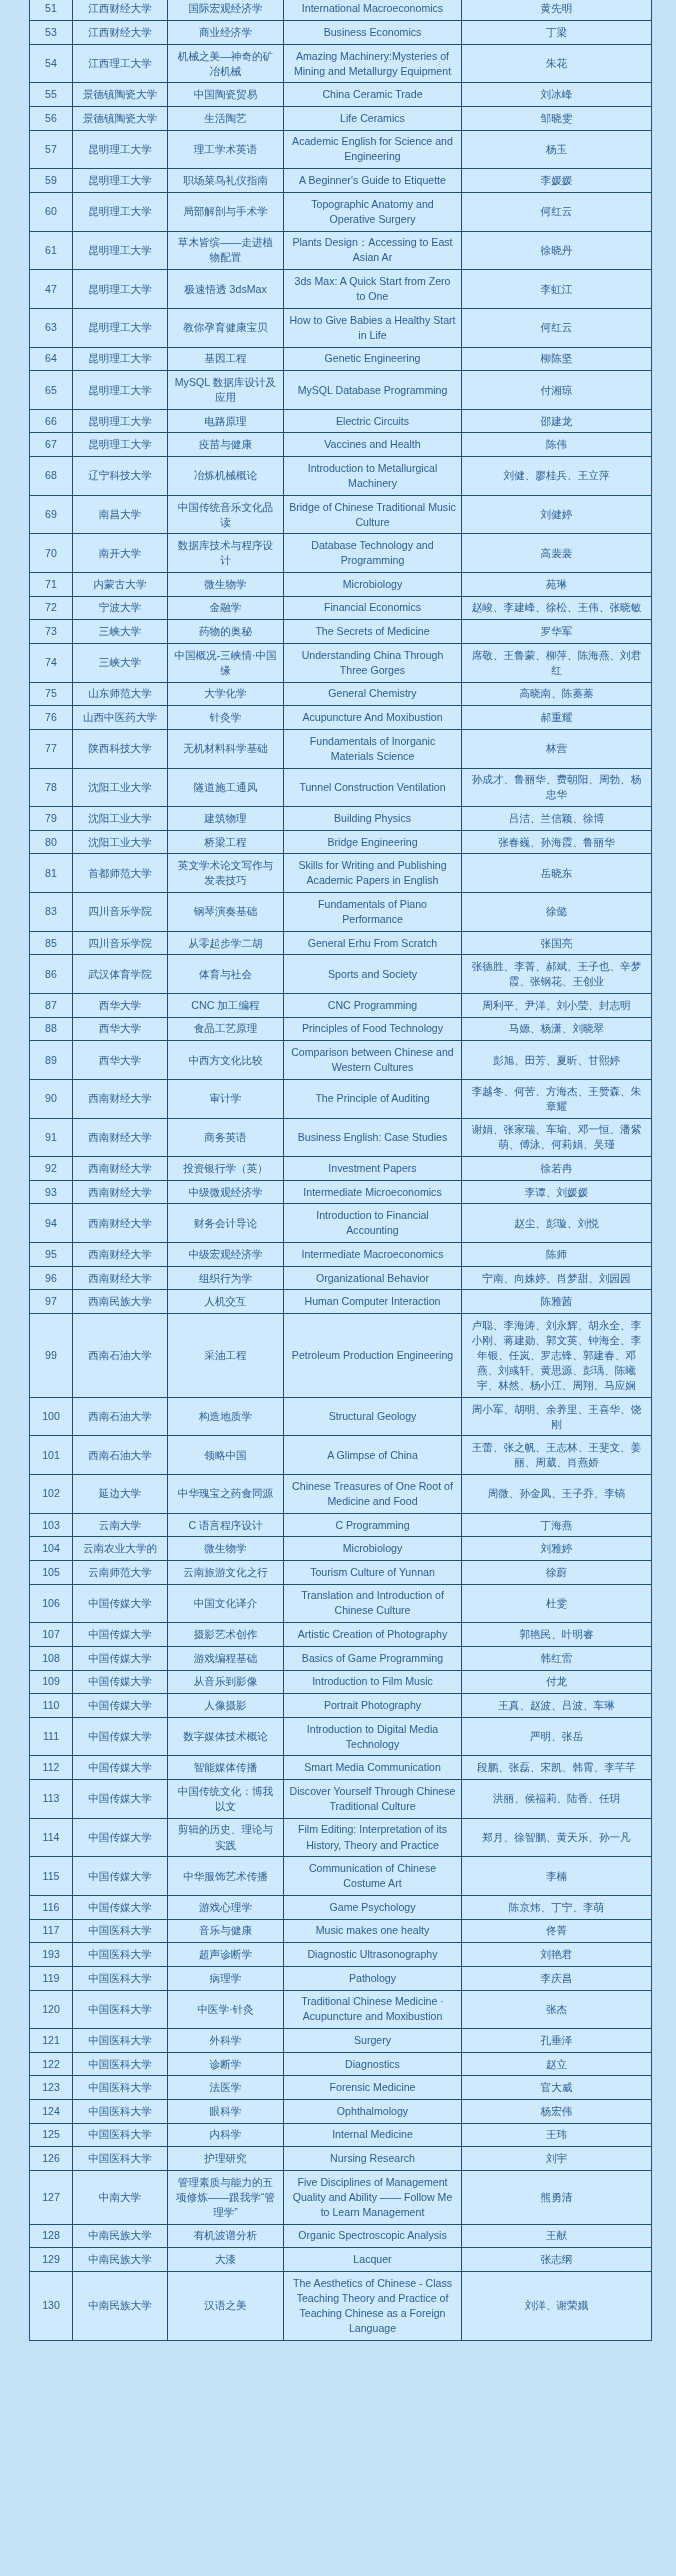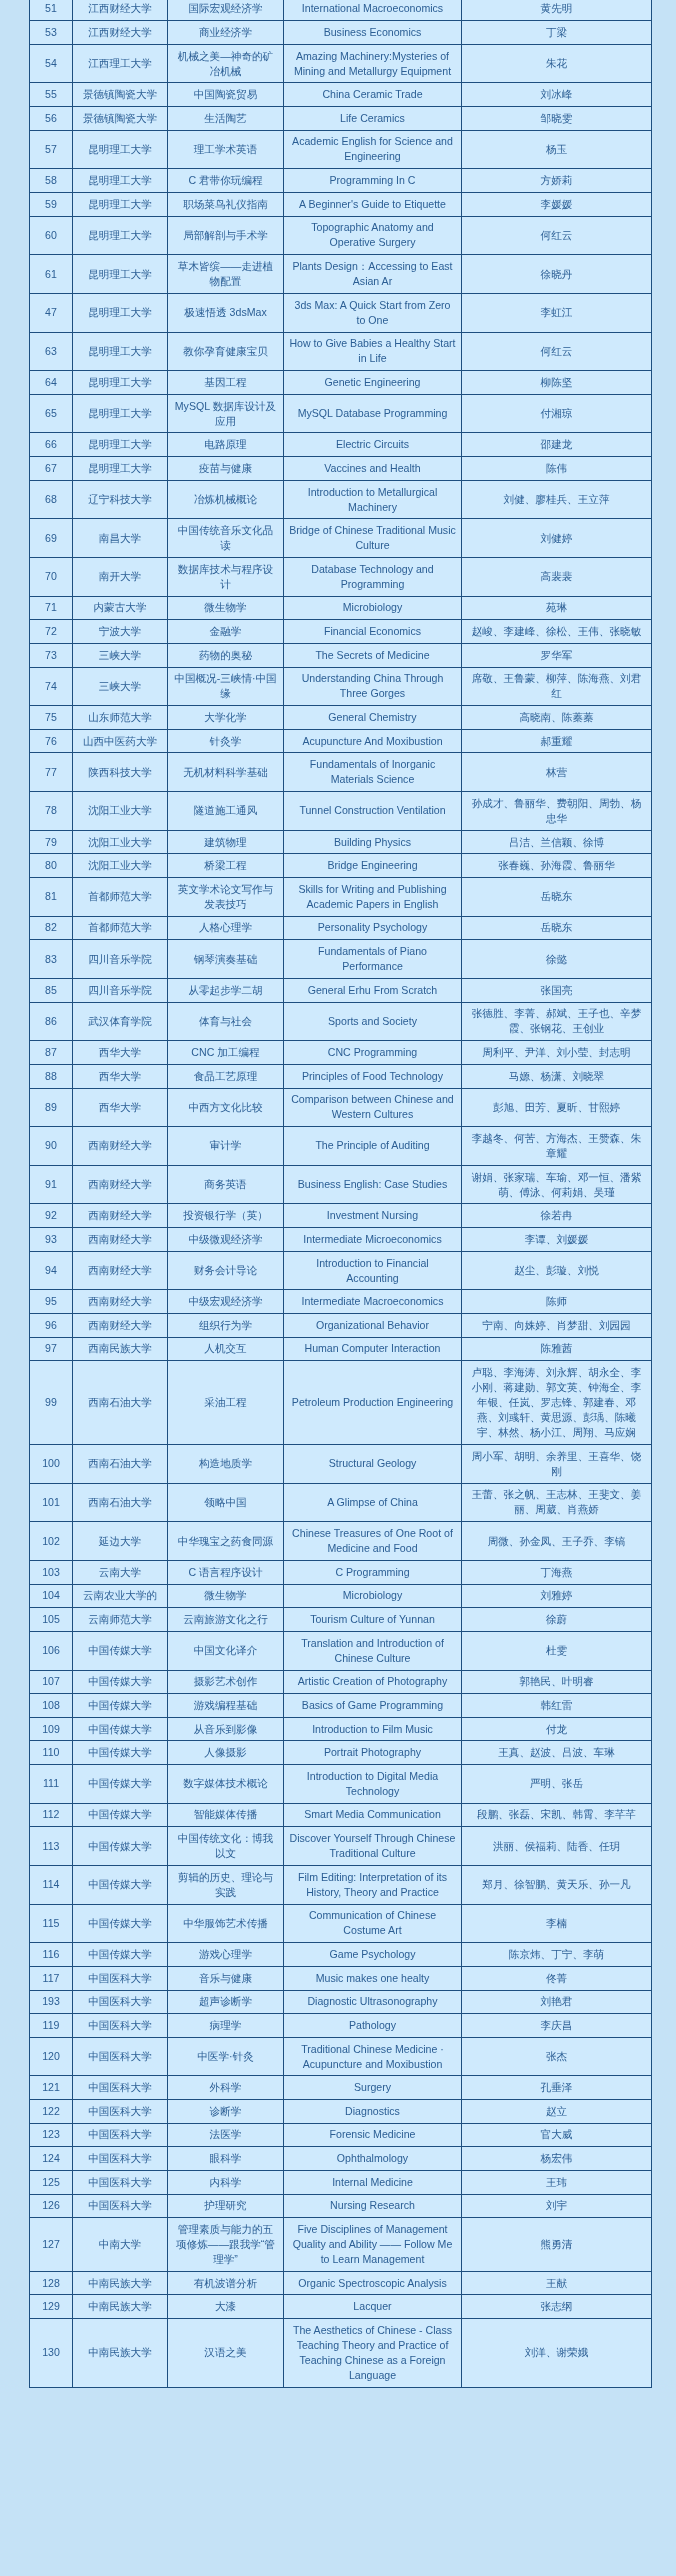--- a/index.html
+++ b/index.html
@@ -89,27 +89,20 @@
           <td class="c-teachers">邹晓雯</td>
         </tr>
         <tr>
           <td class="c-no">57</td>
           <td class="c-school">昆明理工大学</td>
           <td class="c-zh">理工学术英语</td>
           <td class="c-en">Academic English for Science and Engineering</td>
           <td class="c-teachers">杨玉</td>
         </tr>
         <tr>
-          <td class="c-no">58</td>
-          <td class="c-school">昆明理工大学</td>
-          <td class="c-zh">C 君带你玩编程</td>
-          <td class="c-en">Programming In C</td>
-          <td class="c-teachers">方娇莉</td>
-        </tr>
-        <tr>
           <td class="c-no">59</td>
           <td class="c-school">昆明理工大学</td>
           <td class="c-zh">职场菜鸟礼仪指南</td>
           <td class="c-en">A Beginner's Guide to Etiquette</td>
           <td class="c-teachers">李媛媛</td>
         </tr>
         <tr>
           <td class="c-no">60</td>
           <td class="c-school">昆明理工大学</td>
           <td class="c-zh">局部解剖与手术学</td>
@@ -257,27 +250,20 @@
           <td class="c-teachers">张春巍、孙海霞、鲁丽华</td>
         </tr>
         <tr>
           <td class="c-no">81</td>
           <td class="c-school">首都师范大学</td>
           <td class="c-zh">英文学术论文写作与发表技巧</td>
           <td class="c-en">Skills for Writing and Publishing Academic Papers in English</td>
           <td class="c-teachers">岳晓东</td>
         </tr>
         <tr>
-          <td class="c-no">82</td>
-          <td class="c-school">首都师范大学</td>
-          <td class="c-zh">人格心理学</td>
-          <td class="c-en">Personality Psychology</td>
-          <td class="c-teachers">岳晓东</td>
-        </tr>
-        <tr>
           <td class="c-no">83</td>
           <td class="c-school">四川音乐学院</td>
           <td class="c-zh">钢琴演奏基础</td>
           <td class="c-en">Fundamentals of Piano Performance</td>
           <td class="c-teachers">徐懿</td>
         </tr>
         <tr>
           <td class="c-no">85</td>
           <td class="c-school">四川音乐学院</td>
           <td class="c-zh">从零起步学二胡</td>
@@ -323,21 +309,21 @@
           <td class="c-no">91</td>
           <td class="c-school">西南财经大学</td>
           <td class="c-zh">商务英语</td>
           <td class="c-en">Business English: Case Studies</td>
           <td class="c-teachers">谢娟、张家瑞、车瑜、邓一恒、潘紫萌、傅泳、何莉娟、吴瑾</td>
         </tr>
         <tr>
           <td class="c-no">92</td>
           <td class="c-school">西南财经大学</td>
           <td class="c-zh">投资银行学（英）</td>
-          <td class="c-en">Investment Nursing</td>
+          <td class="c-en">Investment Papers</td>
           <td class="c-teachers">徐若冉</td>
         </tr>
         <tr>
           <td class="c-no">93</td>
           <td class="c-school">西南财经大学</td>
           <td class="c-zh">中级微观经济学</td>
           <td class="c-en">Intermediate Microeconomics</td>
           <td class="c-teachers">李谭、刘媛媛</td>
         </tr>
         <tr>

